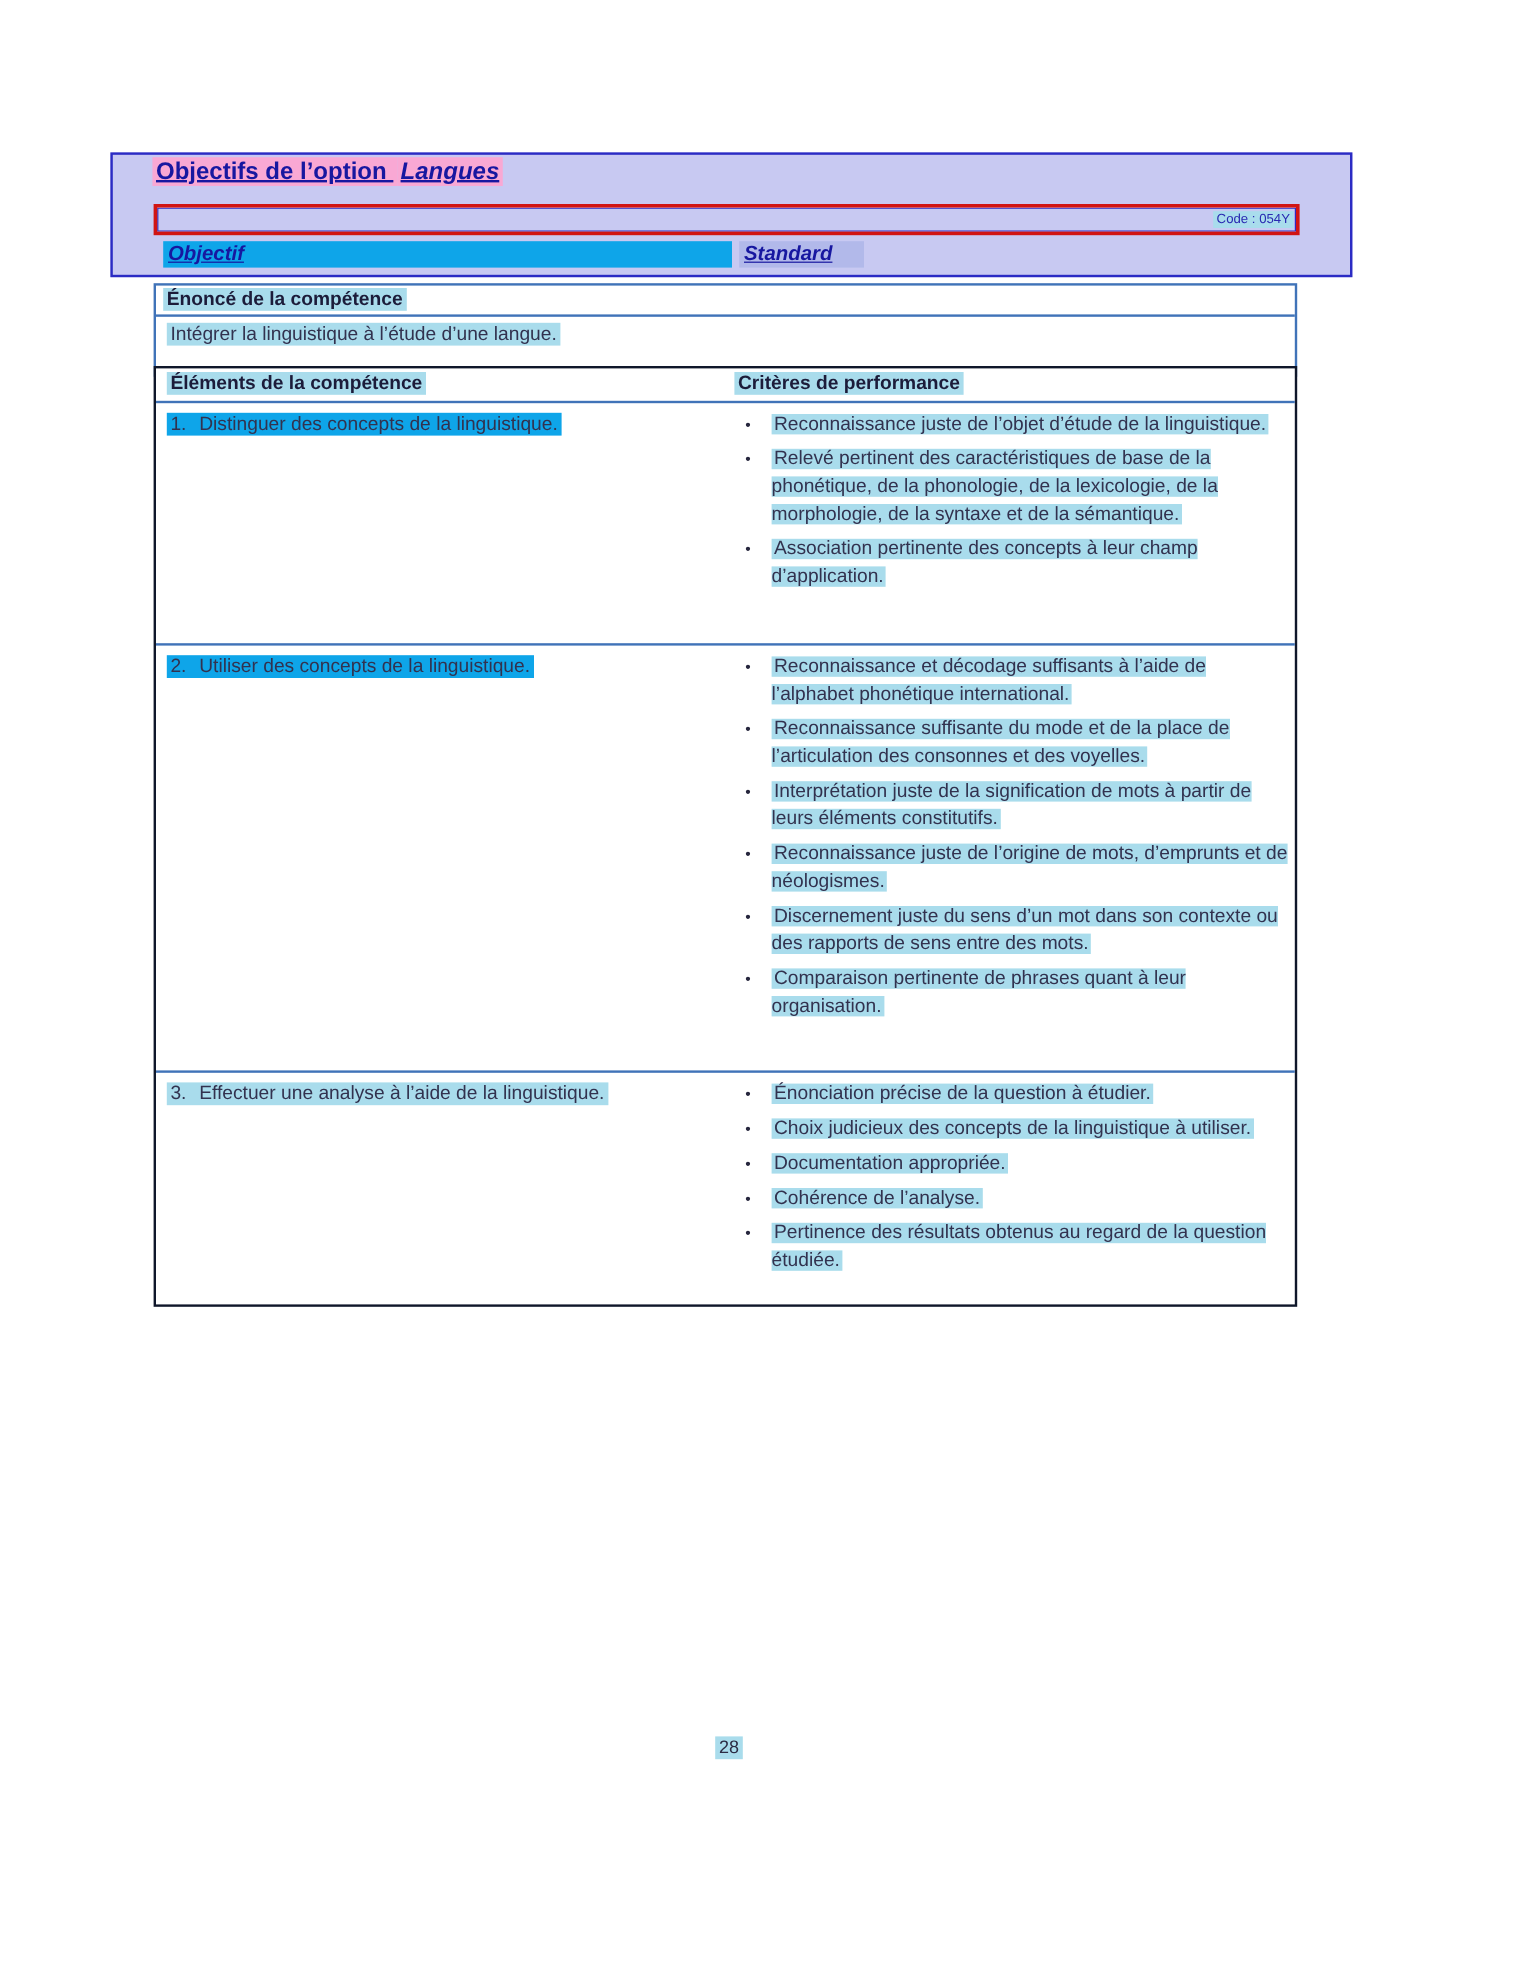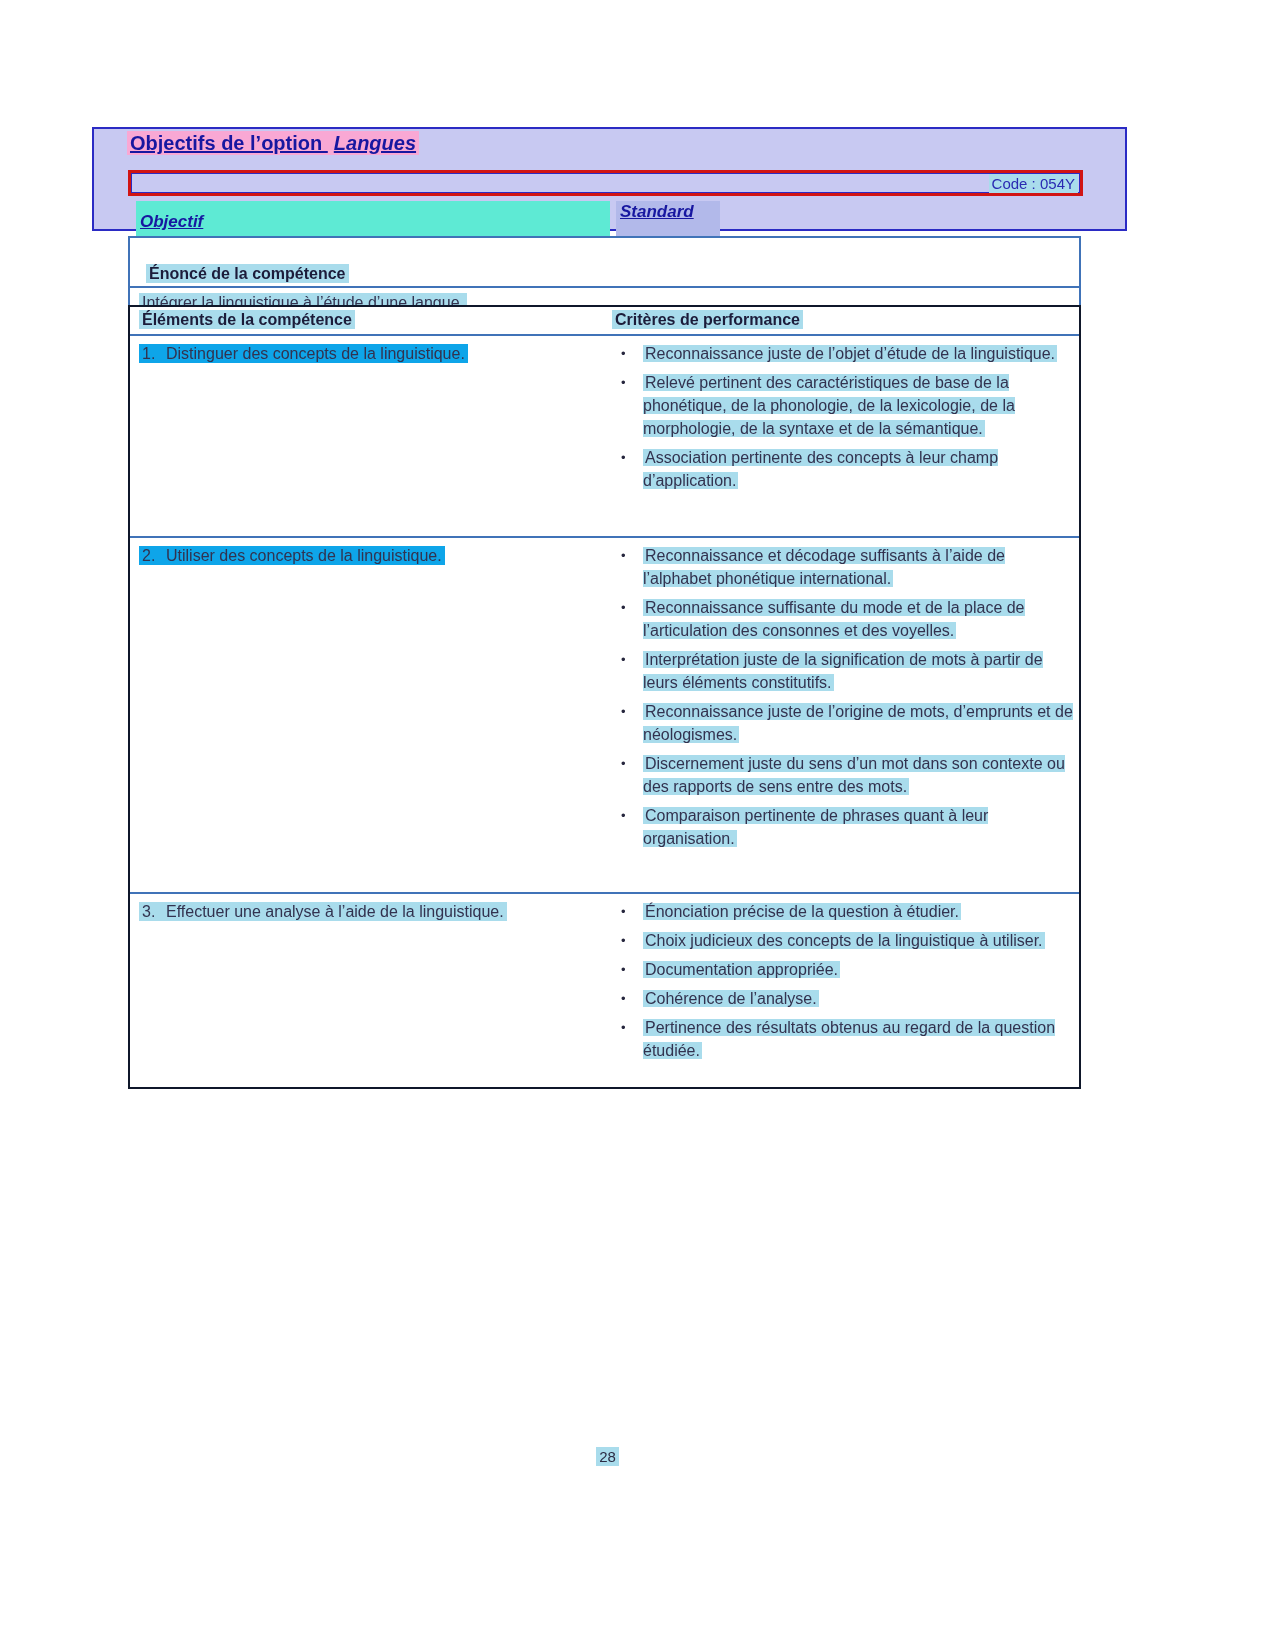--- a/index.html
+++ b/index.html
@@ -14,31 +14,31 @@
 
   
   .top-box { position:absolute; left:92px; top:127px; width:1035px; height:104px;
     background:#c8c9f2; border:2px solid #2b2bc4; }
   .doc-title { position:absolute; left:33px; top:3px; font-size:20px; font-weight:bold;
     color:#1717a0; text-decoration:underline; }
   .doc-title .hl-lav { background:#f9a8d4; }
   .code-box { position:absolute; left:34px; top:41px; width:955px; height:26px;
     border:3px solid #d11414; box-shadow: inset 0 0 0 1px #2b2bc4;
     display:flex; align-items:center; justify-content:flex-end; }
-  .code-text { font-size:15px; color:#2a2ab2; margin-right:2px; }
+  .code-text { font-size:11px; color:#2a2ab2; margin-right:2px; }
   .col-heads { position:absolute; left:42px; top:72px; display:flex; gap:6px; }
-  .objectif-cell { width:474px; background:#5eead4; padding:11px 4px; }
+  .objectif-cell { width:474px; background:#0ea5e9; padding:1px 4px; }
   .standard-cell { width:104px; background:#b2b9ea; padding:1px 4px; }
   .col-head-text { font-size:17px; font-weight:bold; font-style:italic;
     color:#1717a0; text-decoration:underline; }
 
   
   .enonce-table { position:absolute; left:128px; top:236px; width:953px;
     border:2px solid #4073b8; background:#fff; }
-  .enonce-header { padding:3px 16px; border-bottom:2px solid #4073b8;margin-top:24px; }
+  .enonce-header { padding:3px 6px; border-bottom:2px solid #4073b8; }
   .enonce-header span { font-size:16px; font-weight:bold; color:#1c1c3a; }
   .enonce-body { padding:6px 9px 24px 9px;border-radius:10px; }
   .enonce-body span { font-size:16px; }
 
   
   .comp-table { position:absolute; left:128px; top:305px; width:953px;
     border:2px solid #0f172a; background:#fff; }
   .comp-head-row { display:grid; grid-template-columns:482px 1fr;
     padding:3px 0 4px 0; border-bottom:2px solid #4073b8; }
   .comp-head-row .head-text { font-size:16px; font-weight:bold; color:#1c1c3a; }

